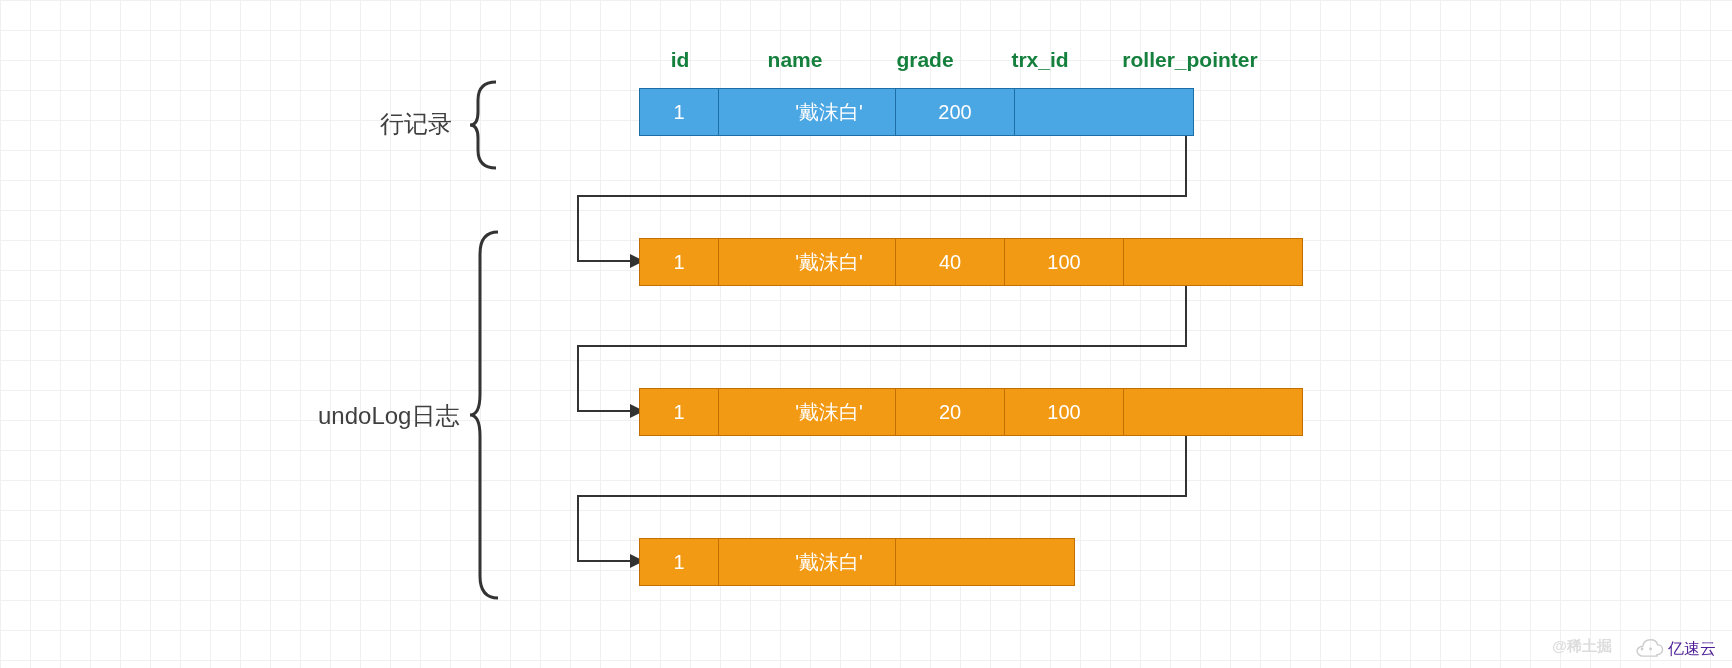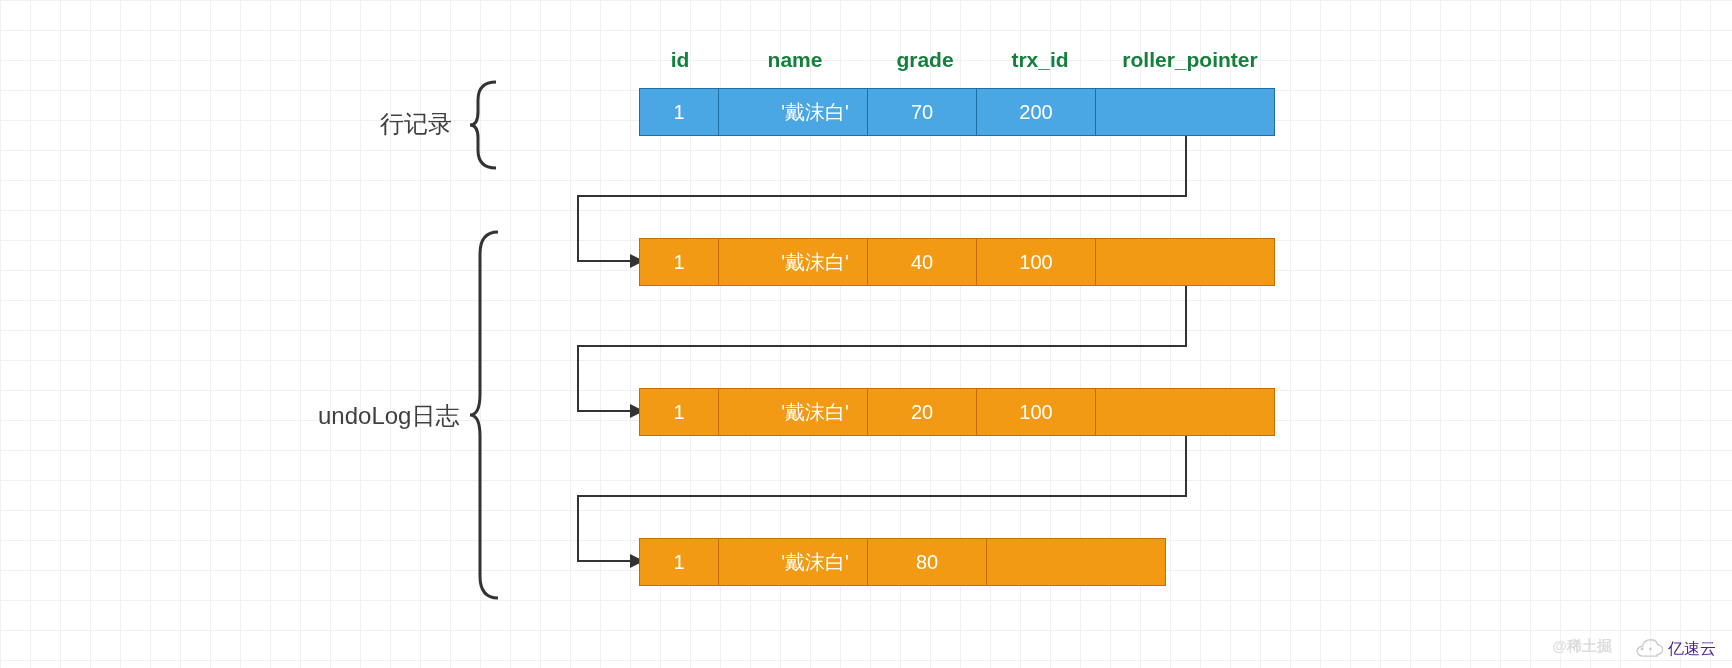--- a/index.html
+++ b/index.html
@@ -54,21 +54,21 @@
   }
   .record-row.blue .cell { background: #4ba6e4; border: 1px solid #1c6ea4; }
   .record-row.orange .cell { background: #f29a13; border: 1px solid #c46e00; }
   .cell {
     display: flex;
     align-items: center;
     justify-content: center;
     margin-left: -1px;
   }
   .c-id { width: 80px; }
-  .c-name { width: 150px; padding-left: 44px; }
+  .c-name { width: 178px; padding-left: 44px; }
   .c-grade { width: 110px; }
   .c-trx { width: 120px; }
   .c-ptr { width: 180px; }
 
   
   .brace {
     position: absolute;
   }
   .brace svg { display: block; }
 
@@ -123,21 +123,20 @@
 
   <div class="brace" style="left:468px; top:80px;">
     <svg width="30" height="90">
       <path d="M28 2 Q10 2 10 20 L10 32 Q10 45 2 45 Q10 45 10 58 L10 70 Q10 88 28 88" stroke="#333" stroke-width="3" fill="none"></path>
     </svg>
   </div>
 
   <div class="record-row blue" style="left:640px; top:88px;">
     <div class="cell c-id">1</div>
     <div class="cell c-name">'戴沫白'</div>
-    <div class="cell c-grade">70</div>
     <div class="cell c-trx">200</div>
     <div class="cell c-ptr"></div>
   </div>
 
   <div class="connector" style="left:560px; top:136px;">
     <svg width="640" height="135">
       <path d="M626 0 L626 60 L18 60 L18 125 L70 125"></path>
       <polygon points="70,118 84,125 70,132"></polygon>
     </svg>
   </div>
@@ -168,21 +167,20 @@
   <div class="connector" style="left:560px; top:436px;">
     <svg width="640" height="135">
       <path d="M626 0 L626 60 L18 60 L18 125 L70 125"></path>
       <polygon points="70,118 84,125 70,132"></polygon>
     </svg>
   </div>
 
   <div class="record-row orange" style="left:640px; top:538px;">
     <div class="cell c-id">1</div>
     <div class="cell c-name">'戴沫白'</div>
-    <div class="cell c-trx">80</div>
     <div class="cell c-ptr"></div>
   </div>
 
   <div class="label" style="left:318px; top:400px;">undoLog日志</div>
 
   <div class="brace" style="left:468px; top:230px;">
     <svg width="34" height="370">
       <path d="M30 2 Q12 2 12 24 L12 164 Q12 185 2 185 Q12 185 12 206 L12 346 Q12 368 30 368" stroke="#333" stroke-width="3" fill="none"></path>
     </svg>
   </div>

